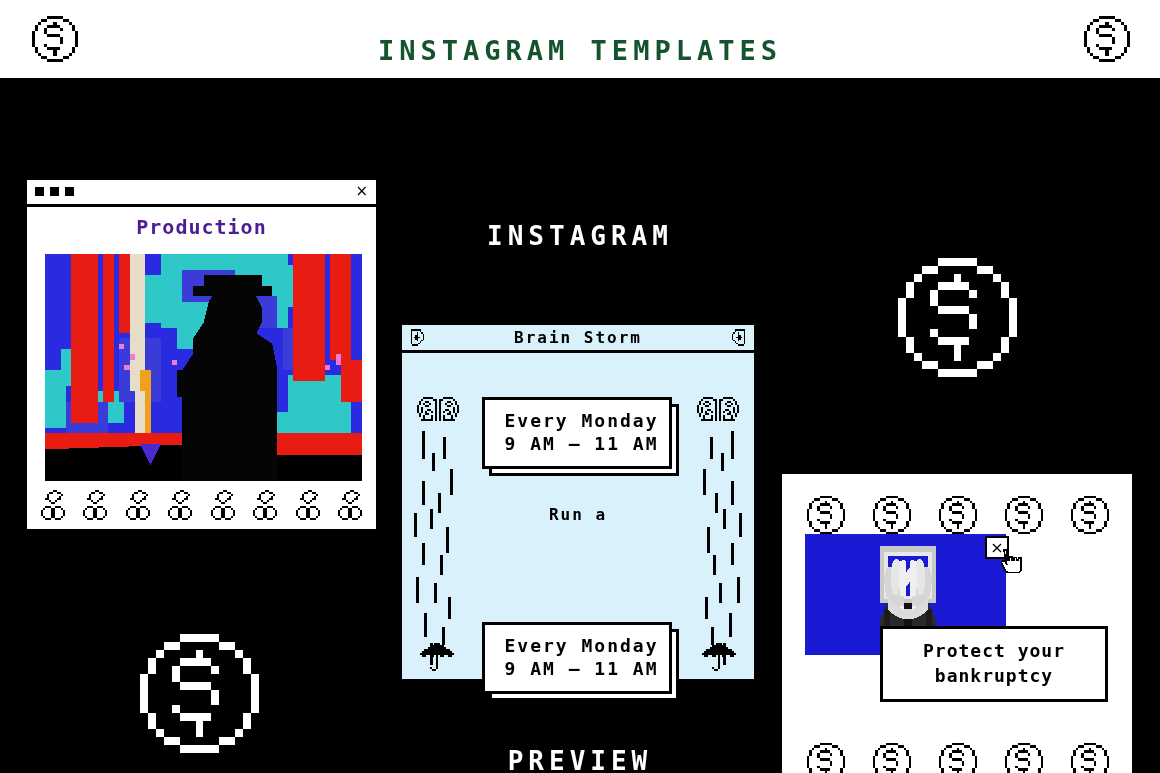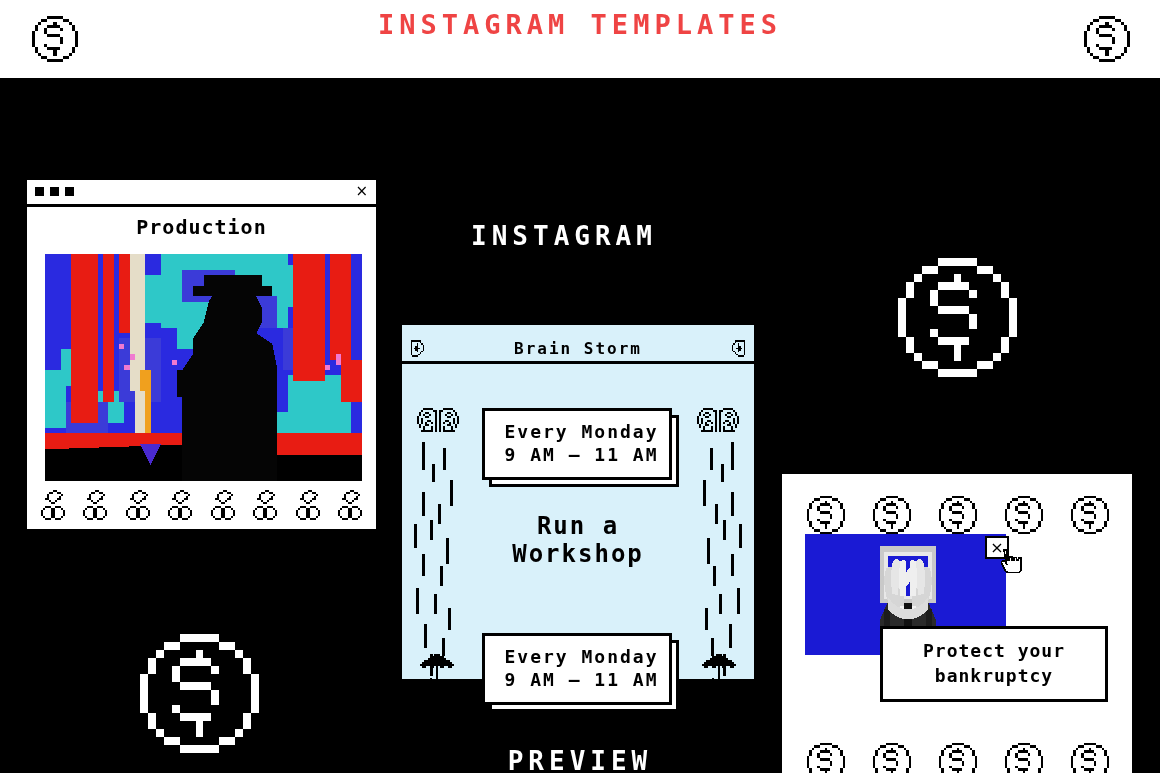--- a/index.html
+++ b/index.html
@@ -22,46 +22,46 @@
 
   
   .header {
     position: absolute;
     left: 0; top: 0;
     width: 1160px; height: 78px;
     background: #ffffff;
   }
   .header-title {
     position: absolute;
-    left: 0; top: 8px;
+    left: 0; top: 34px;
     width: 1160px;
     text-align: center;
     font-family: "DejaVu Sans Mono", "Liberation Mono", monospace;
     font-size: 27px;
     font-weight: bold;
     letter-spacing: 5px;
-    color: #ef4444;
+    color: #14532d;
     line-height: 34px;
     -webkit-font-smoothing: none;
   }
   .header-coin-left  { position: absolute; left: 29px;  top: 13px; }
   .header-coin-right { position: absolute; left: 1081px; top: 13px; }
 
   
   .canvas {
     position: absolute;
     left: 0; top: 78px;
     width: 1160px; height: 695px;
     background: #000000;
   }
 
   
   .label-instagram {
     position: absolute;
-    left: 404px; top: 143px;
+    left: 420px; top: 143px;
     width: 320px;
     text-align: center;
     color: #ffffff;
     font-size: 26px;
     font-weight: bold;
     letter-spacing: 5px;
   }
   .label-preview {
     position: absolute;
     left: 420px; top: 668px;
@@ -111,21 +111,21 @@
     line-height: 18px;
     font-family: "DejaVu Sans", sans-serif;
   }
   .p1-title {
     text-align: center;
     font-size: 20px;
     font-weight: bold;
     line-height: 24px;
     padding-top: 8px;
     letter-spacing: 1px;
-    color: #000000;
+    color: #4c1d95;
   }
   .p1-photo {
     position: absolute;
     left: 18px; top: 74px;
     width: 317px; height: 227px;
     overflow: hidden;
     background: #1133cc;
   }
   .p1-cherries {
     position: absolute;
@@ -143,21 +143,20 @@
     width: 358px; height: 360px;
     background: #d9f1fa;
     border: 3px solid #000000;
     box-sizing: border-box;
   }
   .p2-titlebar {
     position: relative;
     height: 25px;
     border-bottom: 3px solid #000000;
     background: #d9f1fa;
-    margin-top: 11px;
   }
   .p2-title {
     text-align: center;
     font-size: 16px;
     font-weight: bold;
     line-height: 25px;
     letter-spacing: 2px;
     color: #000;
   }
   .p2-bolt-l { position: absolute; left: 7px;  top: 4px; }
@@ -198,21 +197,21 @@
     color: #000;
   }
   .sched-top    { left: 80px;  top: 44px;  width: 190px; }
   .sched-bottom { left: 80px;  top: 269px; width: 190px; }
 
   .p2-headline {
     position: absolute;
     left: 30px; top: 148px;
     width: 292px;
     text-align: center;
-    font-size: 24px;
+    font-size: 16px;
     font-weight: bold;
     letter-spacing: 2px;
     line-height: 28px;
     color: #000;
   }
 
   
   .panel3 {
     position: absolute;
     left: 779px; top: 393px;
@@ -991,21 +990,20 @@
             </svg>
         </span>
 
         <div class="sched-box sched-top">
           <div class="l1">Every Monday</div>
           <div class="l2">9 AM — 11 AM</div>
         </div>
 
         <div class="p2-headline">
           <div>Run a</div>
-          <div>Workshop</div>
         </div>
 
         <div class="sched-box sched-bottom">
           <div class="l1">Every Monday</div>
           <div class="l2">9 AM — 11 AM</div>
         </div>
       </div>
     </div>
 
     <div class="panel3">

